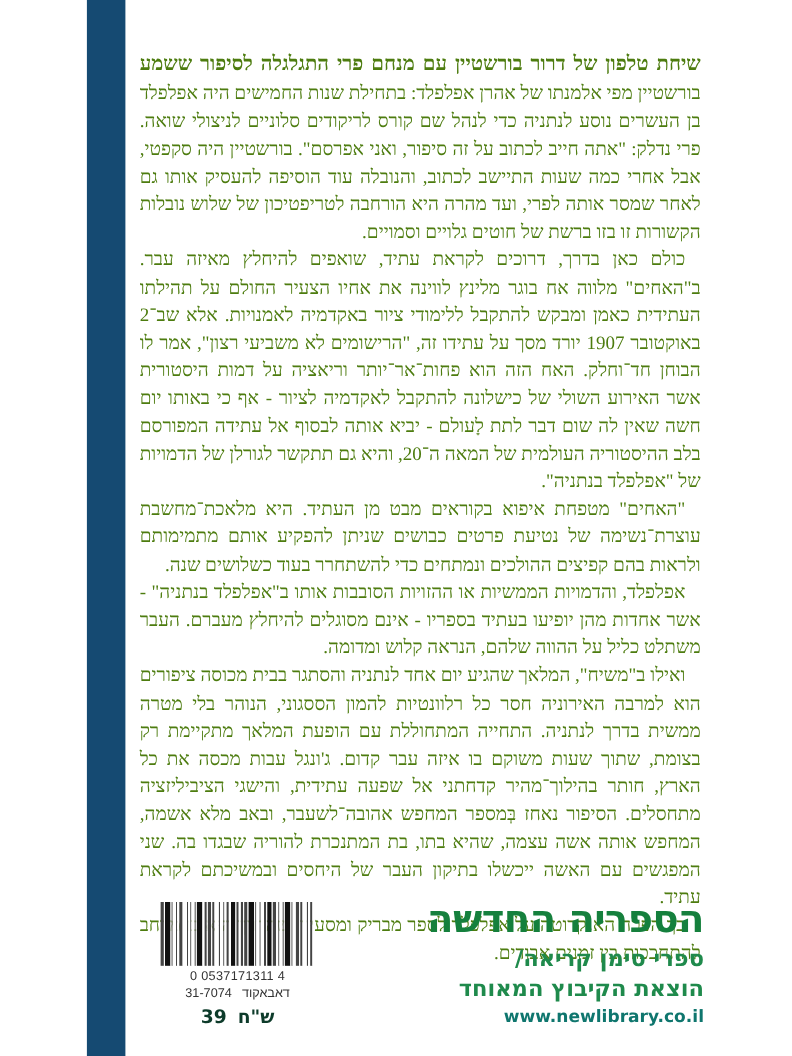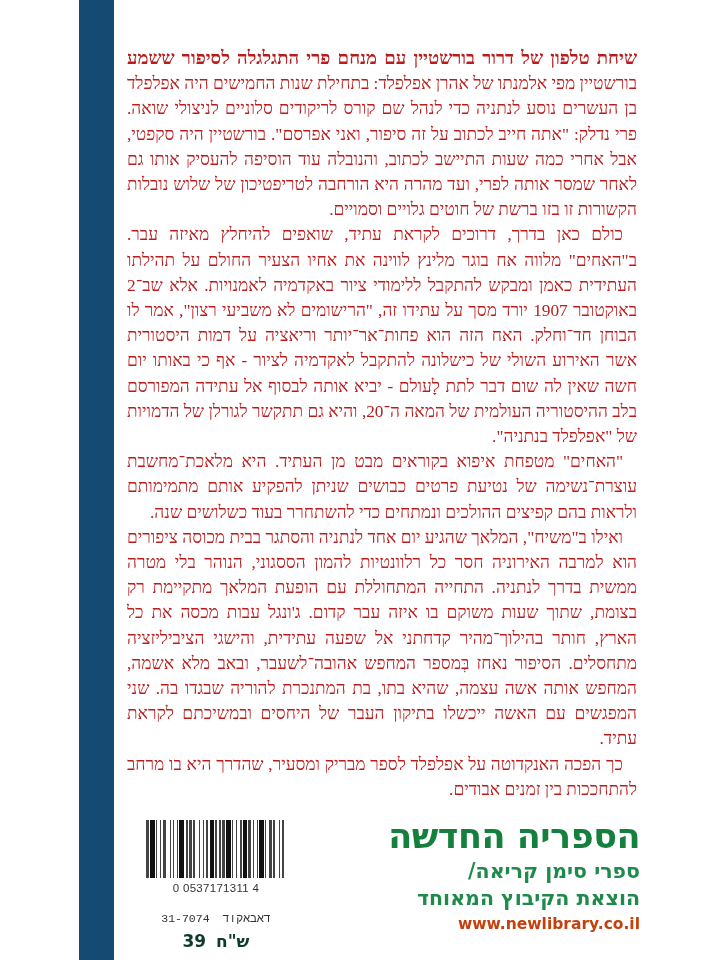--- a/index.html
+++ b/index.html
@@ -27,21 +27,21 @@
       position: absolute;
       left: 127px;
       top: 46px;
       width: 510px;
       direction: rtl;
       text-align: justify;
       text-align-last: right;
       font-family: "Liberation Serif", "DejaVu Serif", serif;
       font-size: 17.3px;
       line-height: 25.2px;
-      color: #b91c1c;
+      color: #4d7c0f;
     }
     .blurb p {
       margin: 0;
       text-indent: 0;
     }
     .blurb p.indent {
       text-indent: 14px;
     }
     .blurb .lead {
       font-weight: bold;
@@ -68,24 +68,24 @@
       height: 100%;
     }
     .barcode-number {
       font-family: "Liberation Sans", "DejaVu Sans", sans-serif;
       font-size: 11.5px;
       color: #333;
       margin-top: 4px;
       letter-spacing: 0.3px;
     }
     .barcode-code {
-      font-family: Liberation Mono, monospace;
+      font-family: Liberation Sans, sans-serif;
       font-size: 11.5px;
       color: #333;
-      margin-top: 18px;
+      margin-top: 3px;
       direction: ltr;
     }
     .barcode-code .heb {
       direction: rtl;
       unicode-bidi: embed;
       margin-left: 6px;
     }
     .price {
       font-family: "DejaVu Sans", "Liberation Sans", sans-serif;
       font-weight: bold;
@@ -118,35 +118,36 @@
     .publisher .imprint {
       font-size: 20.5px;
       font-weight: bold;
       color: #1f8a4c;
       line-height: 25px;
       margin-top: 2px;
     }
     .publisher .url {
       font-size: 15.5px;
       font-weight: bold;
-      color: #c2410c;
+      color: #0f766e;
       direction: ltr;
       text-align: right;
       margin-top: 4px;
     }
   </style>
 </head>
 <body>
 
 <div class="spine-band"></div>
 
 <div class="blurb">
   <p><span class="lead">שיחת טלפון של דרור בורשטיין עם מנחם פרי התגלגלה לסיפור ששמע</span><span> בורשטיין מפי אלמנתו של אהרן אפלפלד: בתחילת שנות החמישים היה אפלפלד בן העשרים נוסע לנתניה כדי לנהל שם קורס לריקודים סלוניים לניצולי שואה. פרי נדלק: "אתה חייב לכתוב על זה סיפור, ואני אפרסם". בורשטיין היה סקפטי, אבל אחרי כמה שעות התיישב לכתוב, והנובלה עוד הוסיפה להעסיק אותו גם לאחר שמסר אותה לפרי, ועד מהרה היא הורחבה לטריפטיכון של שלוש נובלות הקשורות זו בזו ברשת של חוטים גלויים וסמויים.</span></p>
   <p class="indent">כולם כאן בדרך, דרוכים לקראת עתיד, שואפים להיחלץ מאיזה עבר. ב"האחים" מלווה אח בוגר מלינץ לווינה את אחיו הצעיר החולם על תהילתו העתידית כאמן ומבקש להתקבל ללימודי ציור באקדמיה לאמנויות. אלא שב־2 באוקטובר 1907 יורד מסך על עתידו זה, "הרישומים לא משביעי רצון", אמר לו הבוחן חד־וחלק. האח הזה הוא פחות־אר־יותר וריאציה על דמות היסטורית אשר האירוע השולי של כישלונה להתקבל לאקדמיה לציור - אף כי באותו יום חשה שאין לה שום דבר לתת לָעולם - יביא אותה לבסוף אל עתידה המפורסם בלב ההיסטוריה העולמית של המאה ה־20, והיא גם תתקשר לגורלן של הדמויות של "אפלפלד בנתניה".</p>
   <p class="indent">"האחים" מטפחת איפוא בקוראים מבט מן העתיד. היא מלאכת־מחשבת עוצרת־נשימה של נטיעת פרטים כבושים שניתן להפקיע אותם מתמימותם ולראות בהם קפיצים ההולכים ונמתחים כדי להשתחרר בעוד כשלושים שנה.</p>
+  <p class="indent">אפלפלד, והדמויות הממשיות או ההזויות הסובבות אותו ב"אפלפלד בנתניה" - אשר אחדות מהן יופיעו בעתיד בספריו - אינם מסוגלים להיחלץ מעברם. העבר משתלט כליל על ההווה שלהם, הנראה קלוש ומדומה.</p>
   <p class="indent">ואילו ב"משיח", המלאך שהגיע יום אחד לנתניה והסתגר בבית מכוסה ציפורים הוא למרבה האירוניה חסר כל רלוונטיות להמון הססגוני, הנוהר בלי מטרה ממשית בדרך לנתניה. התחייה המתחוללת עם הופעת המלאך מתקיימת רק בצומת, שתוך שעות משוקם בו איזה עבר קדום. ג'ונגל עבות מכסה את כל הארץ, חותר בהילוך־מהיר קדחתני אל שפעה עתידית, והישגי הציביליזציה מתחסלים. הסיפור נאחז בְּמספר המחפש אהובה־לשעבר, ובאב מלא אשמה, המחפש אותה אשה עצמה, שהיא בתו, בת המתנכרת להוריה שבגדו בה. שני המפגשים עם האשה ייכשלו בתיקון העבר של היחסים ובמשיכתם לקראת עתיד.</p>
   <p class="indent">כך הפכה האנקדוטה על אפלפלד לספר מבריק ומסעיר, שהדרך היא בו מרחב להתחככות בין זמנים אבודים.</p>
 </div>
 
 <div class="barcode-block">
   <div class="barcode" id="barcode">
       <span style="width: 2.77228px; background: rgb(68, 68, 68);"></span>
       <span style="width: 1.38614px; background: rgb(255, 255, 255);"></span>
       <span style="width: 4.15842px; background: rgb(17, 17, 17);"></span>
       <span style="width: 1.38614px; background: rgb(255, 255, 255);"></span>

